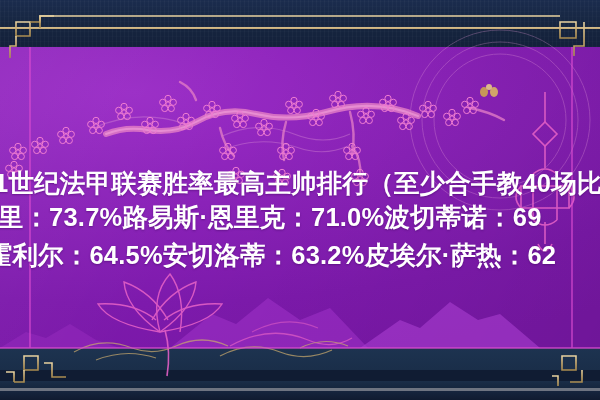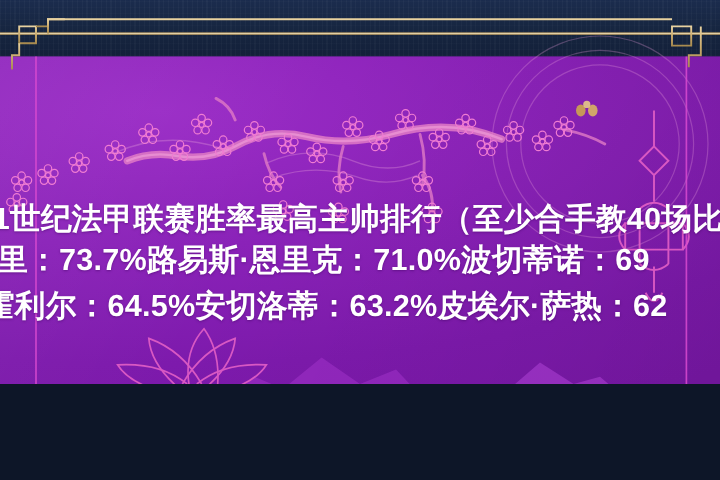--- a/index.html
+++ b/index.html
@@ -10,21 +10,21 @@
   body {
     width: 600px;
     height: 400px;
     overflow: hidden;
     font-family: "Liberation Sans", "DejaVu Sans", sans-serif;
   }
 
   #poster {
     position: relative;
     width: 600px;
-    height: 320px;
+    height: 400px;
     overflow: hidden;
     background: #16233f;
   }
 
   
   .navy-top {
     position: absolute;
     left: 0; top: 0;
     width: 600px; height: 47px;
     background: linear-gradient(180deg, #1b2c4e 0%, #16253f 55%, #13203a 100%);

